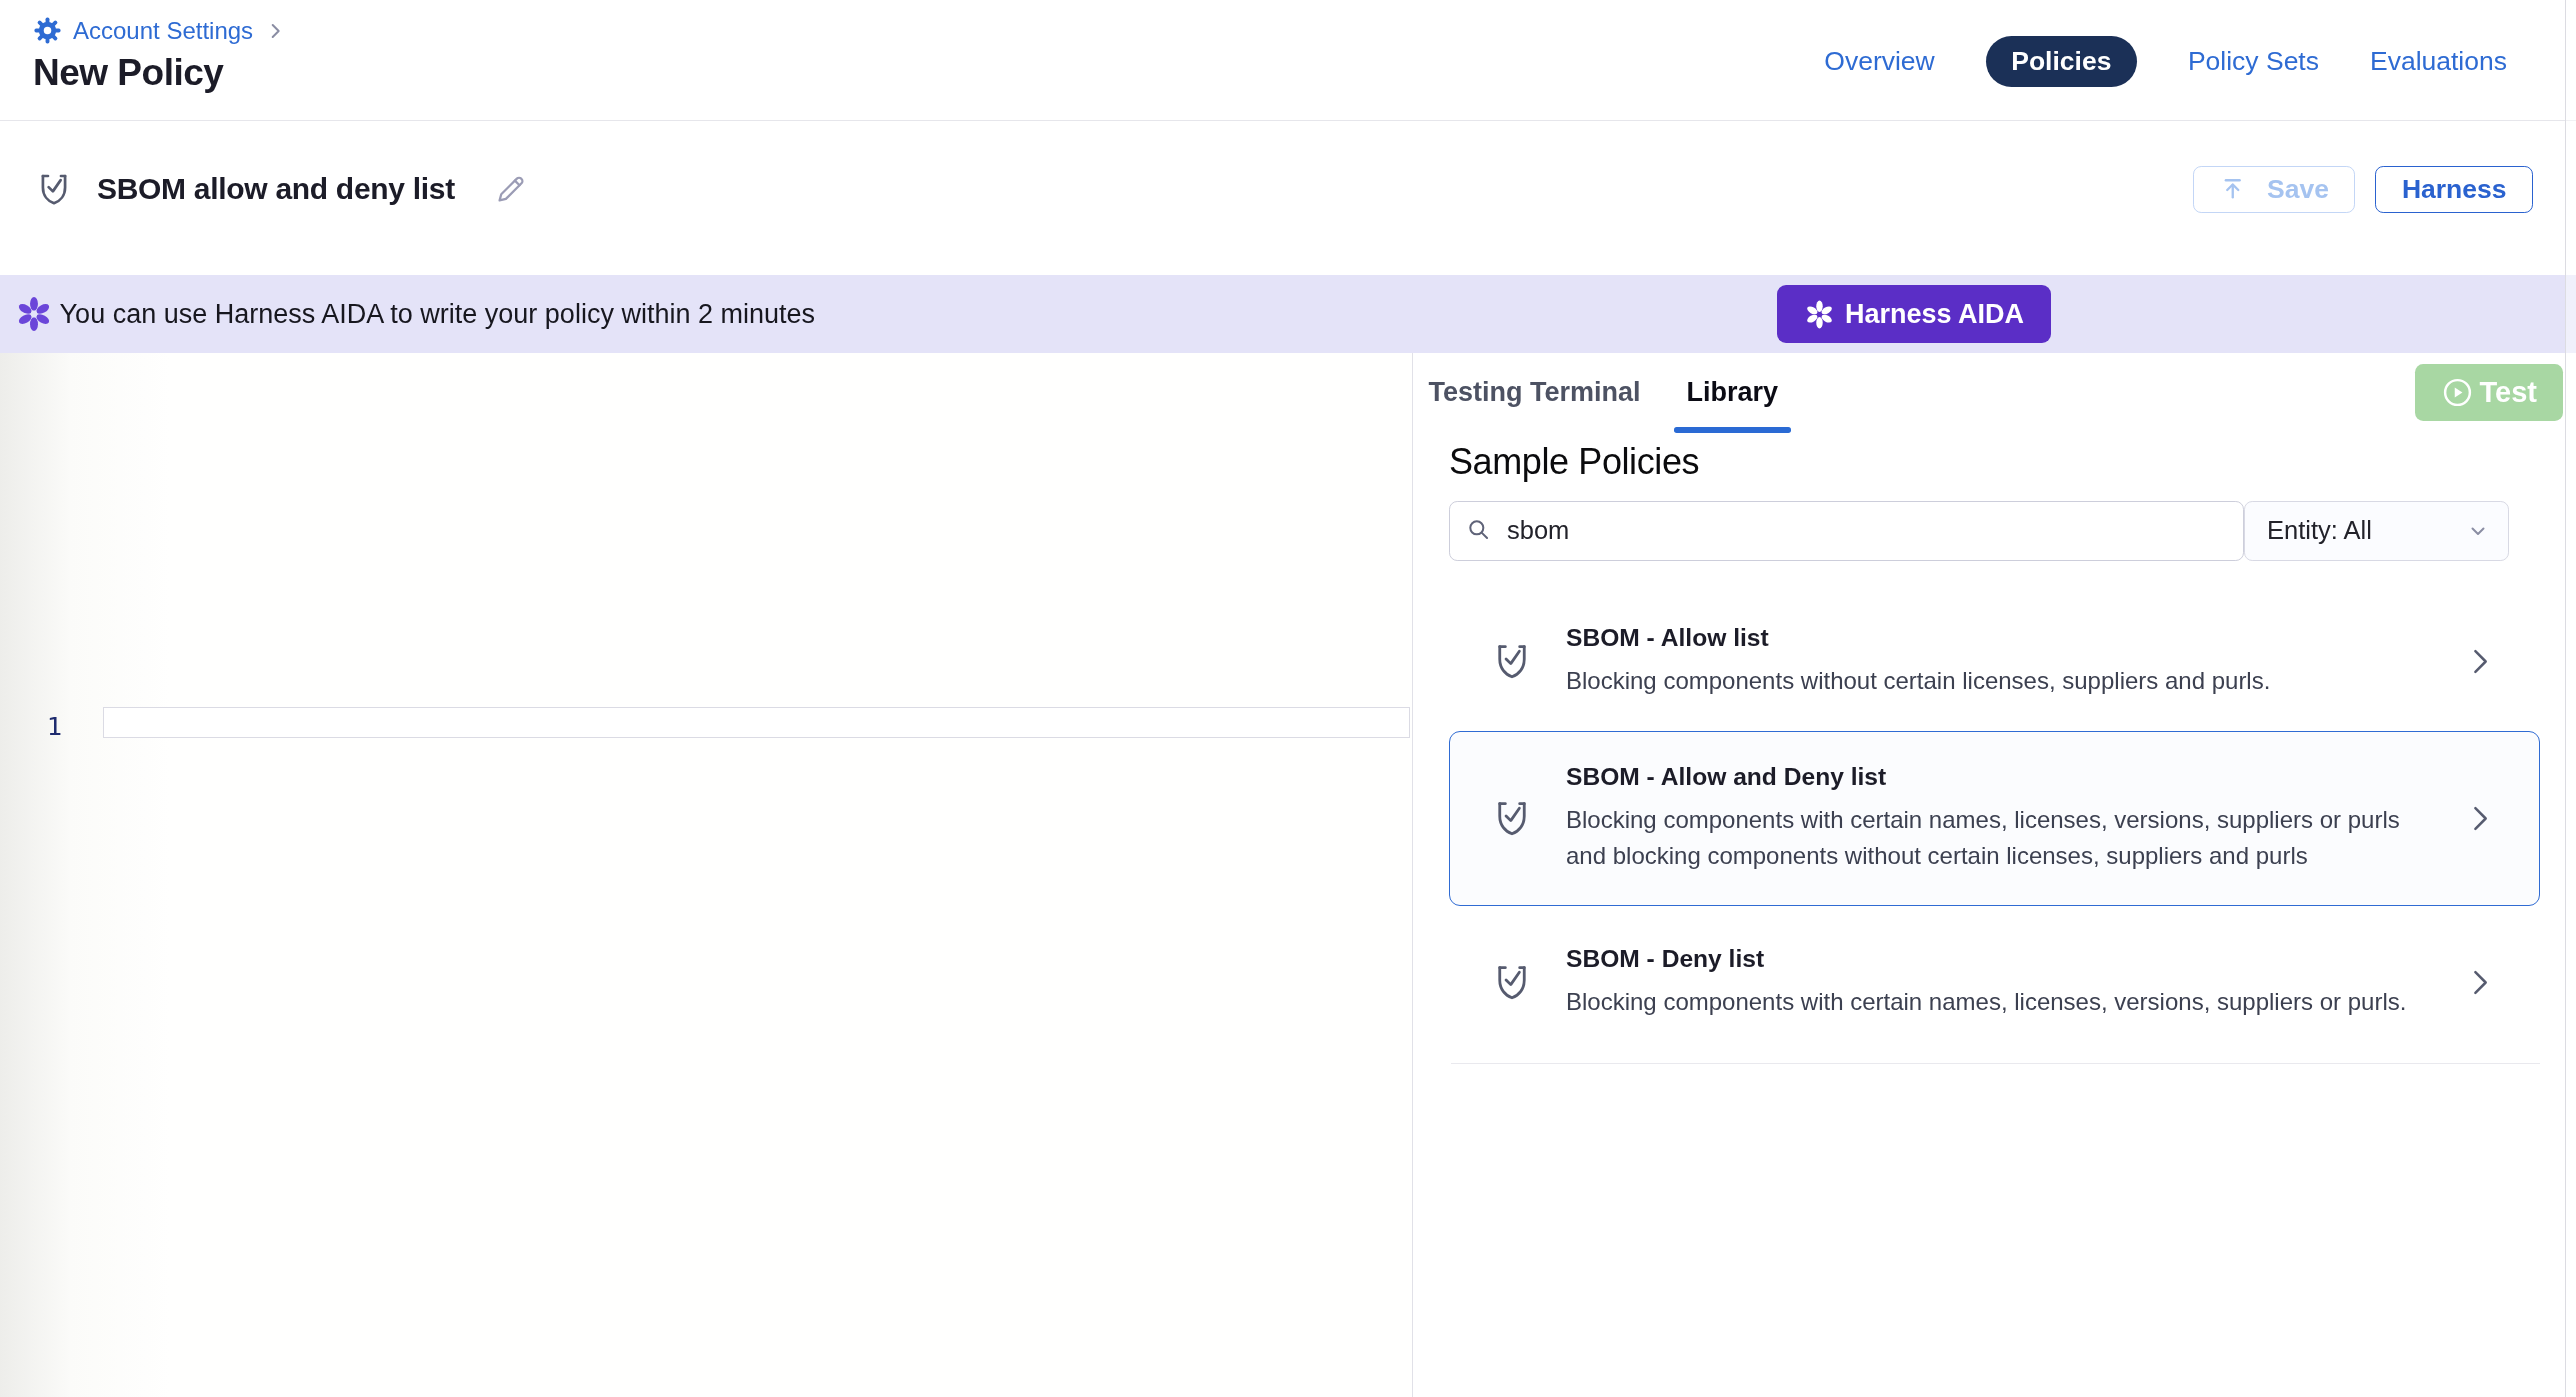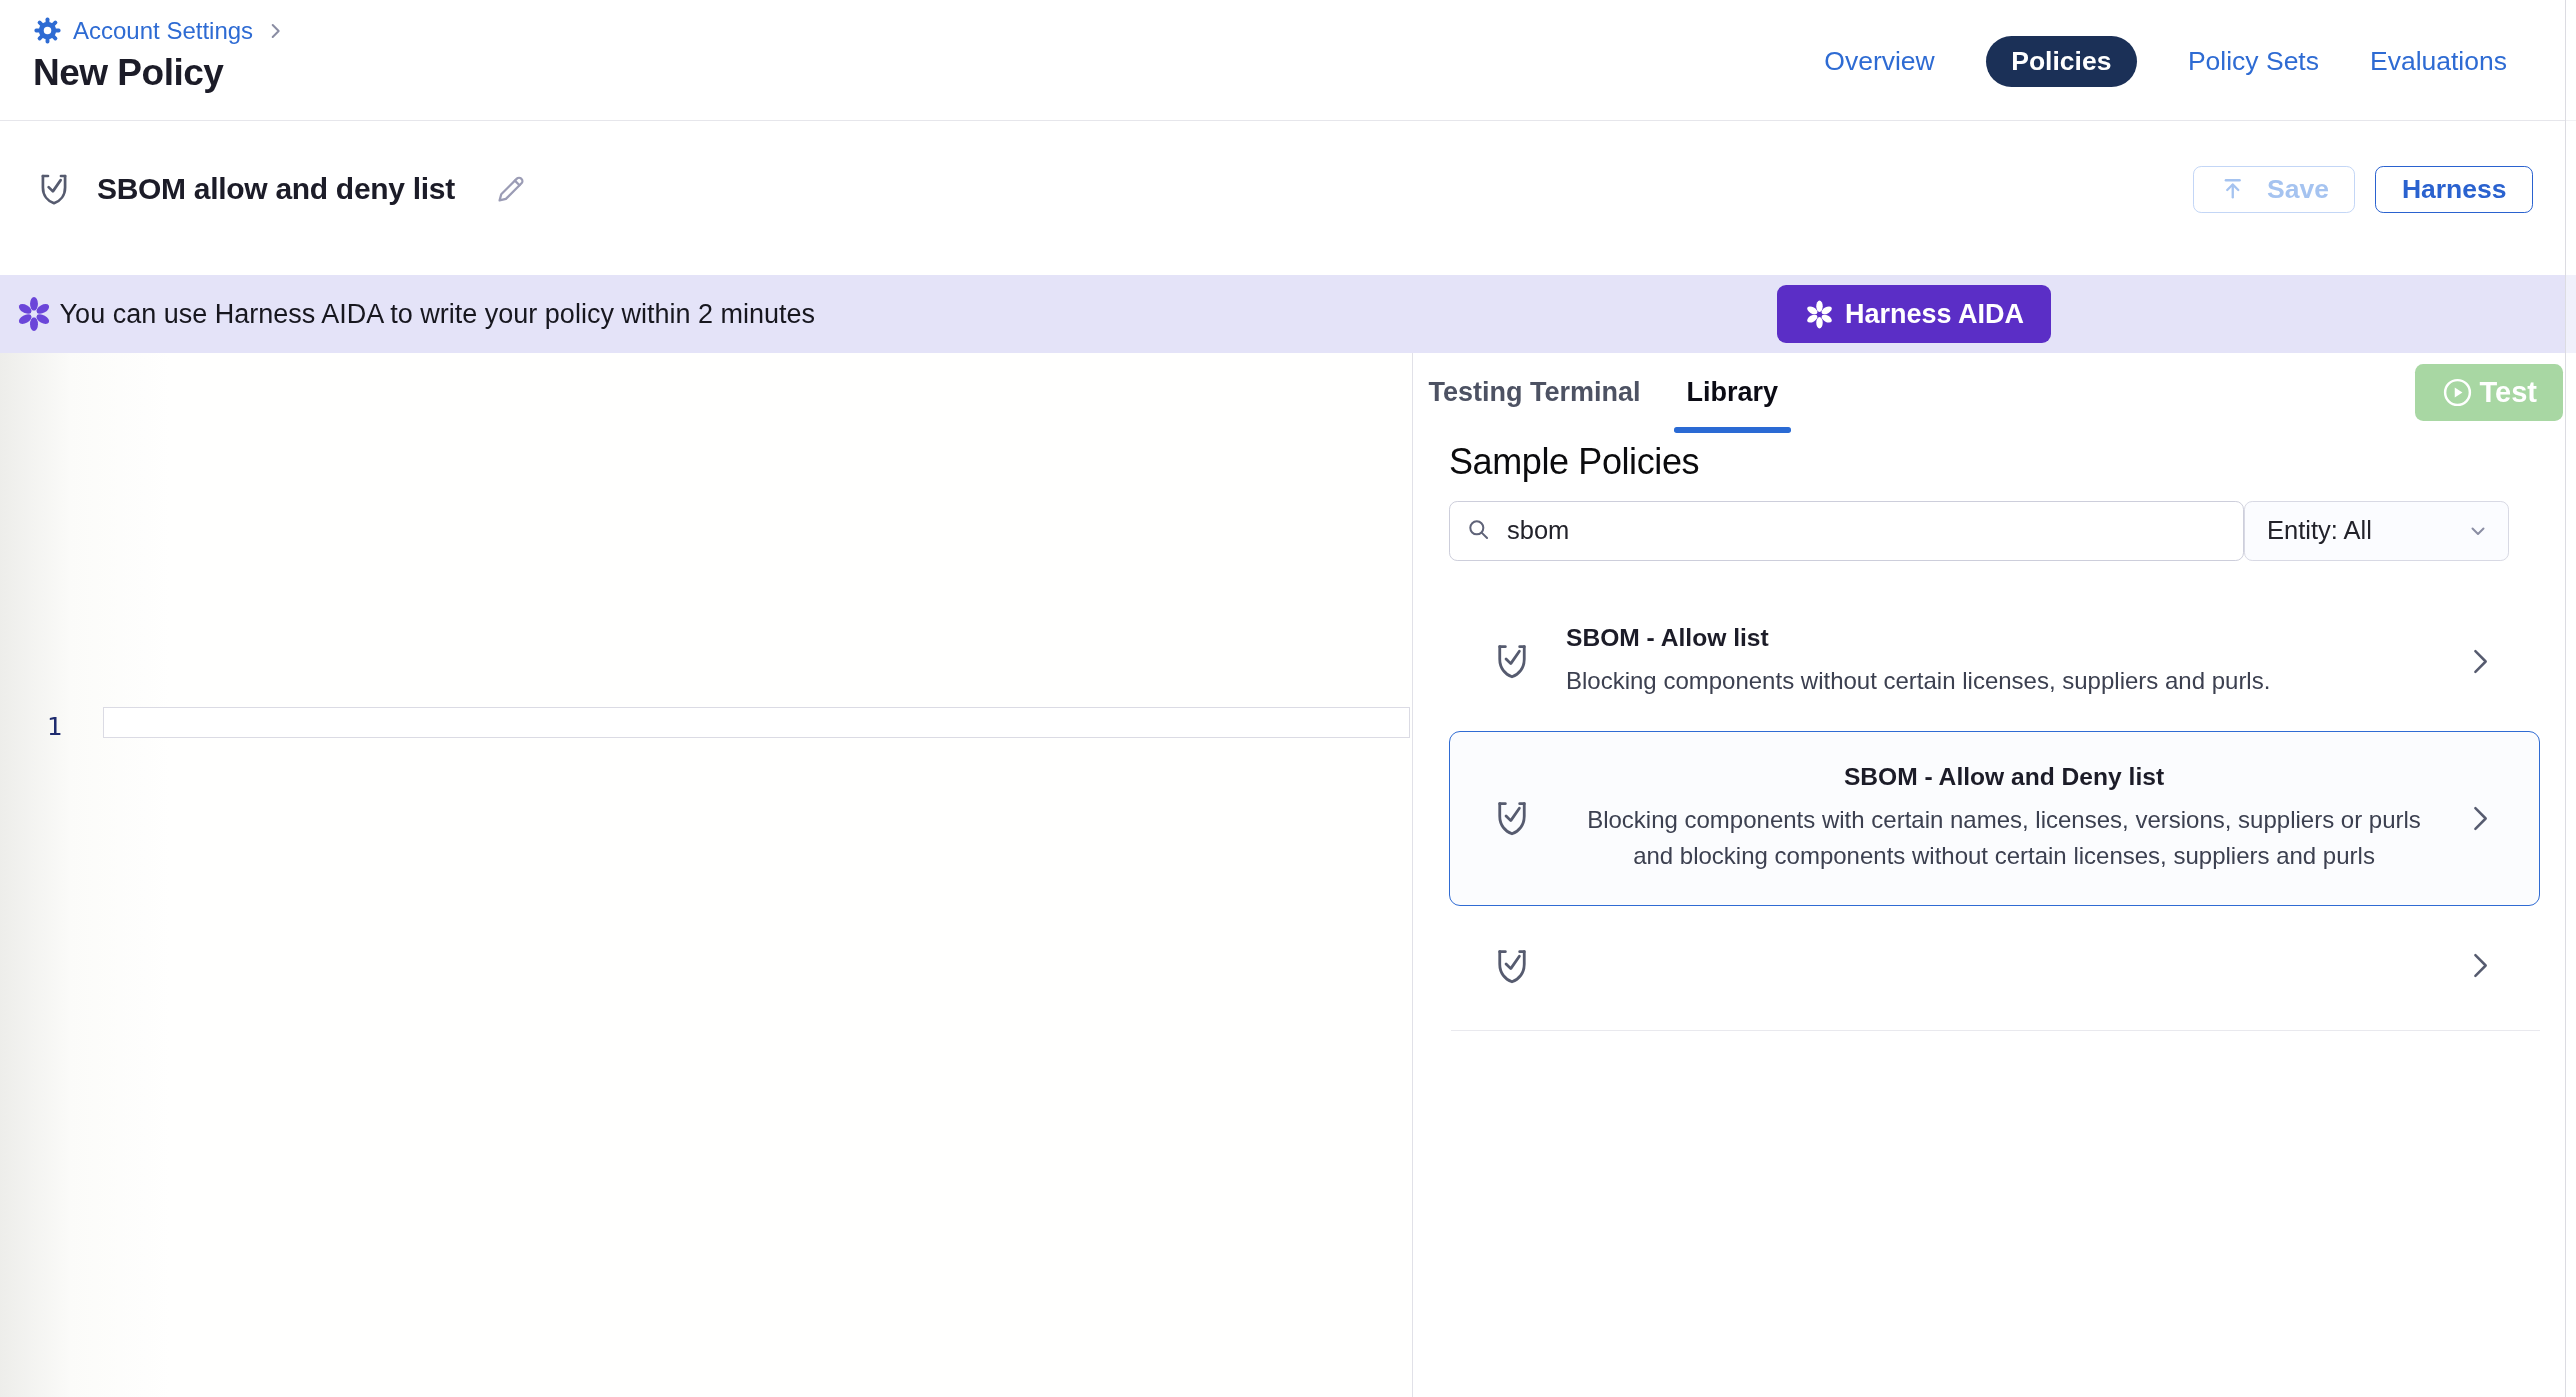--- a/index.html
+++ b/index.html
@@ -66,21 +66,21 @@
   .search-box .search-ic { position:absolute; left:15.5px; top:15.5px; width:27px; height:27px; }
   .entity-select { width:265px; height:60px; border:0.9px solid #D8D9E4; border-radius:8.2px; background:#FBFCFF;
                    display:flex; align-items:center; justify-content:space-between; padding:0 18px 0 22px;
                    font-size:25.5px; color:#22222A; cursor:pointer; }
   .entity-select svg { width:24px; height:24px; }
 
   
   .cards { margin:44px 36px 0 36px; }
   .card { display:flex; align-items:center; padding:18px 41px; border:1.8px solid transparent; cursor:pointer; }
   .card.selected { border:1.8px solid #2F6BD3; border-radius:11px; background:#FBFCFE;
-                   padding-top:31px; padding-bottom:31px; margin:12.8px 0 20px 0;text-align:center; }
+                   padding-top:31px; padding-bottom:31px; margin:12.8px 0 20px 0; }
   .card .shield { width:42px; height:42px; flex:none; margin-right:33px; }
   .card-text { max-width:921px; }
   .card-title { font-size:24.6px; font-weight:700; color:#1C1C28; margin-bottom:11px; }
   .card-desc { font-size:24px; line-height:36px; color:#3C4050; max-width:876px; }
   .card-chevron { margin-left:auto; margin-right:1.8px; width:33px; height:33px; flex:none; }
   .list-divider { height:0.9px; background:#E9E9EE; margin:24px 0 0 1.8px; }
 
   
   .scroll-edge { position:absolute; top:0; right:0; width:11px; height:100%;
                  border-left:0.9px solid #DCDCE2; background:rgba(255,255,255,0.45); }
@@ -246,20 +246,24 @@
             </svg>
         </div>
 
         <div class="card">
           <svg class="shield" viewBox="0 0 24 24" fill="none" stroke="#565B6F" stroke-width="1.6" stroke-linecap="round" stroke-linejoin="round">
             <path d="M5 3.8 H8.2"></path>
               <path d="M16.4 3.8 H19"></path>
             <path d="M5 3.8 V11 C5 16 8 19.6 12 21 C16 19.6 19 16 19 11 V3.8"></path>
             <path d="M8.6 10.8 L11.3 13.5 L16.2 6.4"></path>
           </svg>
+          <div class="card-text">
+            <div class="card-title">SBOM - Deny list</div>
+            <div class="card-desc">Blocking components with certain names, licenses, versions, suppliers or purls.</div>
+          </div>
           <svg class="card-chevron" viewBox="0 0 24 24" fill="none" stroke="#565B6F" stroke-width="1.8" stroke-linecap="round" stroke-linejoin="round">
               <path d="M9 4.5 L16.5 12 L9 19.5"></path>
             </svg>
         </div>
 
         <div class="list-divider"></div>
       </div>
     </div>
   </div>
 

